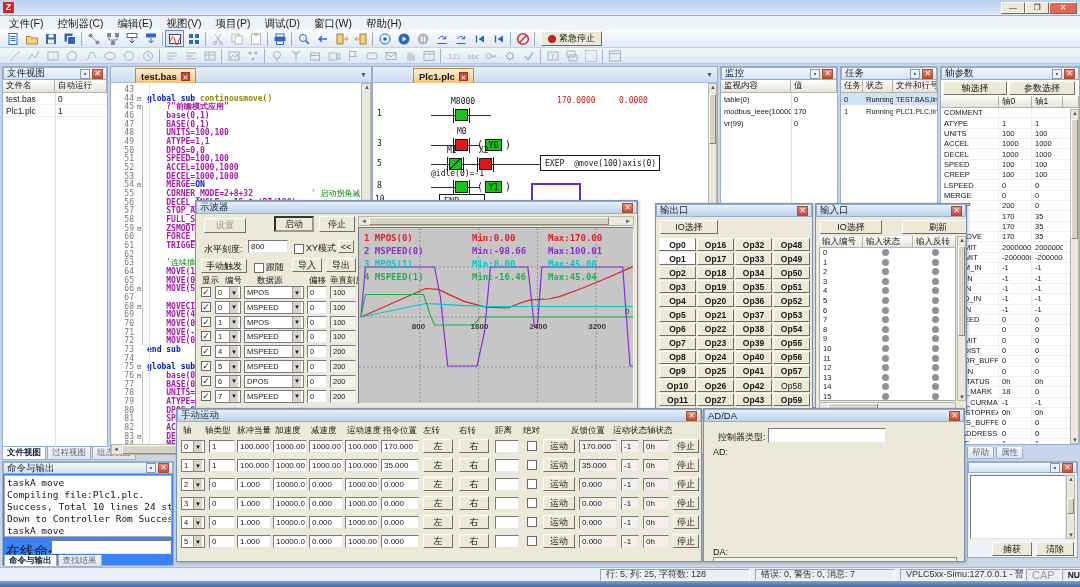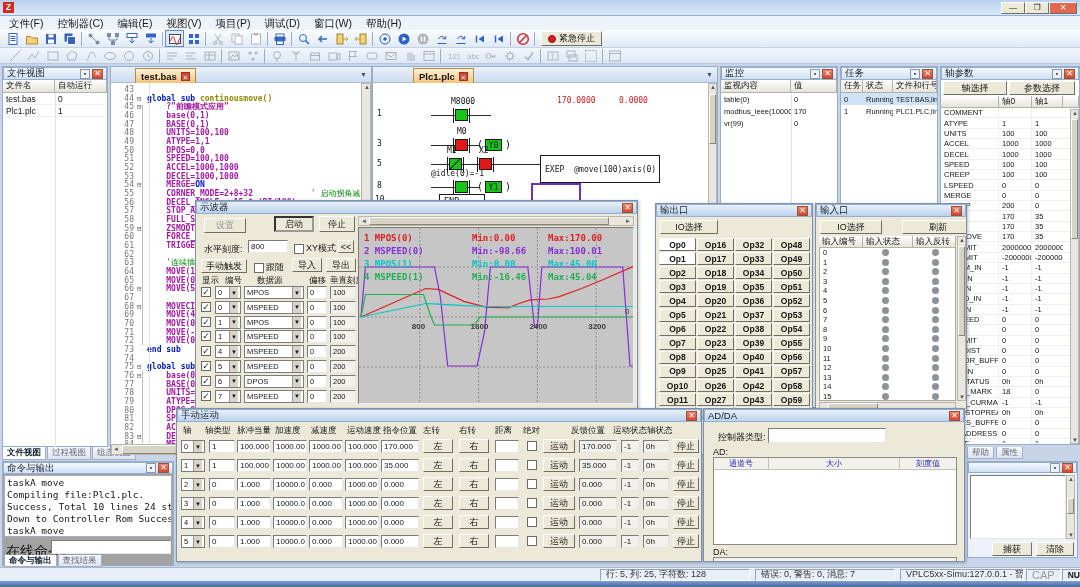--- a/index.html
+++ b/index.html
@@ -545,21 +545,21 @@
       <span class="lad-lbl" style="left:132px;top:56px;font-size:10px;">)</span>
 
       <span class="lad-lbl" style="left:4px;top:76px;">5</span>
       <span class="lad-lbl" style="left:74px;top:63px;">M1</span>
       <span class="lad-lbl" style="left:106px;top:63px;">X2</span>
       <div class="wire" style="left:58px;top:81px;width:110px;"></div>
       <div class="contact" style="left:76px;top:75px;background:#19c419;">
         <div style="position:absolute;left:4px;top:-2px;width:1px;height:15px;background:#111;transform:rotate(45deg);"></div>
       </div>
       <div class="contact" style="left:106px;top:75px;background:#e01818;"></div>
-      <div class="lad-blk" style="left:167px;top:72px;width:120px;height:28px;font-size:8px;">
+      <div class="lad-blk" style="left:167px;top:72px;width:120px;height:16px;font-size:8px;">
         <span style="padding-left:4px;">EXEP</span>
         <span style="padding-left:10px;">@move(100)axis(0)</span>
       </div>
 
       <span class="lad-lbl" style="left:58px;top:86px;">@idle(0)=-1</span>
       <span class="lad-lbl" style="left:4px;top:98px;">8</span>
       <div class="wire" style="left:58px;top:104px;width:48px;"></div>
       <div class="contact" style="left:82px;top:98px;background:#19c419;"></div>
       <span class="lad-lbl" style="left:104px;top:98px;font-size:10px;">(</span>
       <div class="lad-blk" style="left:112px;top:98px;width:17px;height:12px;background:#19c419;justify-content:center;">
@@ -1055,21 +1055,21 @@
         <span class="bevel" style="position: absolute; left: 38px; top: 112.8px; width: 37px; height: 13px; font-size: 8.5px; font-weight: bold;">Op24</span>
         <span class="bevel" style="position: absolute; left: 76px; top: 112.8px; width: 37px; height: 13px; font-size: 8.5px; font-weight: bold;">Op40</span>
         <span class="bevel" style="position: absolute; left: 114px; top: 112.8px; width: 37px; height: 13px; font-size: 8.5px; font-weight: bold;">Op56</span>
         <span class="bevel" style="position: absolute; left: 0px; top: 126.9px; width: 37px; height: 13px; font-size: 8.5px; font-weight: bold;">Op9</span>
         <span class="bevel" style="position: absolute; left: 38px; top: 126.9px; width: 37px; height: 13px; font-size: 8.5px; font-weight: bold;">Op25</span>
         <span class="bevel" style="position: absolute; left: 76px; top: 126.9px; width: 37px; height: 13px; font-size: 8.5px; font-weight: bold;">Op41</span>
         <span class="bevel" style="position: absolute; left: 114px; top: 126.9px; width: 37px; height: 13px; font-size: 8.5px; font-weight: bold;">Op57</span>
         <span class="bevel" style="position: absolute; left: 0px; top: 141px; width: 37px; height: 13px; font-size: 8.5px; font-weight: bold;">Op10</span>
         <span class="bevel" style="position: absolute; left: 38px; top: 141px; width: 37px; height: 13px; font-size: 8.5px; font-weight: bold;">Op26</span>
         <span class="bevel" style="position: absolute; left: 76px; top: 141px; width: 37px; height: 13px; font-size: 8.5px; font-weight: bold;">Op42</span>
-        <span class="bevel" style="position: absolute; left: 114px; top: 141px; width: 37px; height: 13px; font-size: 8.5px; font-weight: bold;">Op58</span>
+        <span class="bevel" style="position: absolute; left: 114px; top: 141px; width: 37px; height: 13px; font-size: 8.5px; font-weight: normal;">Op58</span>
         <span class="bevel" style="position: absolute; left: 0px; top: 155.1px; width: 37px; height: 13px; font-size: 8.5px; font-weight: bold;">Op11</span>
         <span class="bevel" style="position: absolute; left: 38px; top: 155.1px; width: 37px; height: 13px; font-size: 8.5px; font-weight: bold;">Op27</span>
         <span class="bevel" style="position: absolute; left: 76px; top: 155.1px; width: 37px; height: 13px; font-size: 8.5px; font-weight: bold;">Op43</span>
         <span class="bevel" style="position: absolute; left: 114px; top: 155.1px; width: 37px; height: 13px; font-size: 8.5px; font-weight: bold;">Op59</span>
         <span class="bevel" style="position: absolute; left: 0px; top: 169.2px; width: 37px; height: 13px; font-size: 8.5px; font-weight: bold;">Op12</span>
         <span class="bevel" style="position: absolute; left: 38px; top: 169.2px; width: 37px; height: 13px; font-size: 8.5px; font-weight: bold;">Op28</span>
         <span class="bevel" style="position: absolute; left: 76px; top: 169.2px; width: 37px; height: 13px; font-size: 8.5px; font-weight: bold;">Op44</span>
         <span class="bevel" style="position: absolute; left: 114px; top: 169.2px; width: 37px; height: 13px; font-size: 8.5px; font-weight: bold;">Op60</span>
       </div>
   </div>
@@ -1330,32 +1330,25 @@
   </div>
 
   <div class="abs" style="left:703px;top:408px;width:262px;height:154px;background:#ece9d8;border:1px solid #7d92ae;box-shadow:1px 1px 3px rgba(0,0,0,.25);z-index:40;overflow:hidden;">
     <div class="ptitle" style="height:13px;background:linear-gradient(#e7f0fa,#bdd2ec);">
       <span>AD/DA</span>
       <span class="closebox" style="margin-left:auto;">✕</span>
     </div>
     <span class="abs" style="left:14px;top:22px;font-size:9px;">控制器类型:</span>
     <span class="inset" style="position:absolute;left:64px;top:19px;width:118px;height:15px;"></span>
     <span class="abs" style="left:9px;top:38px;font-size:9px;">AD:</span>
-    <div class="abs" style="left:9px;top:48px;width:244px;height:88px;background:#fff;border:1px solid #8a8a8a;">
-      <div style="display:flex;height:12px;background:#f2f1ec;border-bottom:1px solid #c5c2b6;">
-        <span class="cell" style="width:55px;justify-content:center;color:#2020c0;border-right:1px solid #c5c2b6;">通道号</span>
-        <span class="cell" style="width:131px;justify-content:center;color:#2020c0;border-right:1px solid #c5c2b6;">大小</span>
-        <span class="cell" style="flex:1;justify-content:center;color:#2020c0;">刻度值</span>
-      </div>
-    </div>
     <span class="abs" style="left:9px;top:138px;font-size:9px;">DA:</span>
     <div class="abs" style="left:9px;top:148px;width:244px;height:6px;background:#f2f1ec;border:1px solid #8a8a8a;overflow:hidden;"></div>
   </div>
 
-  <div class="abs" style="left:2px;top:461px;width:172px;height:105px;background:#a3a3a3;border:1px solid #96aecd;">
+  <div class="abs" style="left:2px;top:461px;width:172px;height:105px;background:#3b82f6;border:1px solid #96aecd;">
     <div class="ptitle" style="height:12px;">
       <span>命令与输出</span>
       <span class="pinbox">▪</span>
       <span class="closebox">✕</span>
     </div>
     <div id="consoleBody" class="mono" style="position:absolute;left:1px;top:13px;width:168px;height:62px;background:#fff;border:1px solid #aab;overflow:hidden;font-size:9.5px;line-height:12px;padding:1px 2px;white-space:pre;">taskA move
 Compiling file:Plc1.plc.
 Success, Total 10 lines 24 steps.
 Down to Controller Rom Success, 2021-0
 taskA move</div>

